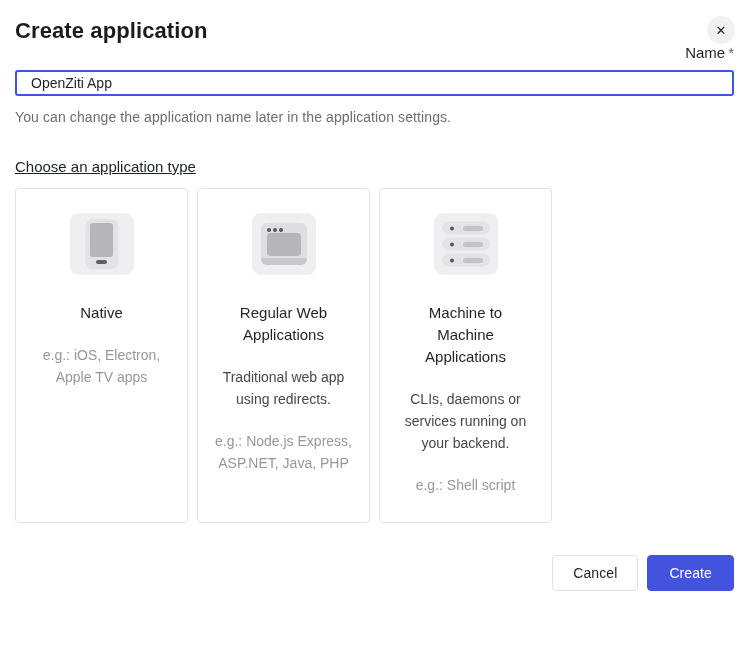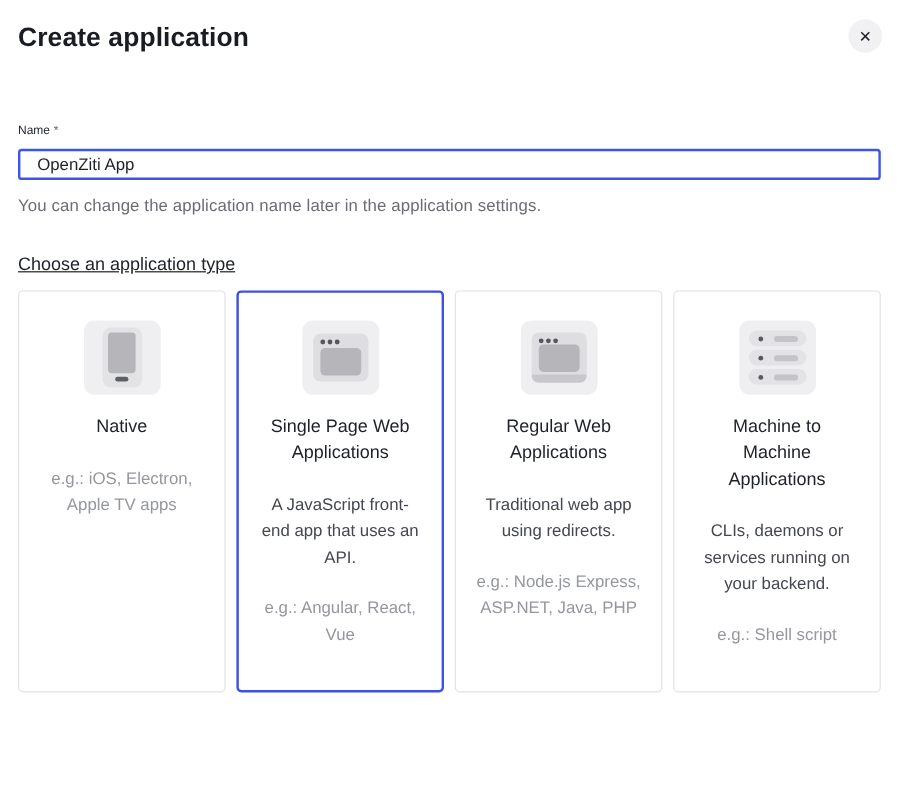--- a/index.html
+++ b/index.html
@@ -17,21 +17,21 @@
   .close-btn {
     width: 28px; height: 28px; border-radius: 50%;
     background: #f1f1f3; border: none; cursor: pointer;
     display: flex; align-items: center; justify-content: center;
     font-size: 13px; color: #1e212a; line-height: 1;
     margin-top: -2px; margin-right: -1px;
     font-family: inherit;
   }
 
   
-  .field-label { margin-top: 60px; font-size: 10px; font-weight: 500; color: #1e212a; }
+  .field-label { font-size: 15px; font-weight: 500; color: #1e212a; text-align: right; }
   .required-mark { color: #63656c; margin-left: 3px; font-weight: 400; }
   .name-input {
     margin-top: 9px; width: 100%; height: 26px;
     border: 2px solid #3d54e8; border-radius: 3px;
     padding: 0 14px; font-size: 14px; color: #1e212a;
     font-family: inherit; outline: none; background: #fff;
   }
   .field-helper { margin-top: 13px; font-size: 14px; color: #6b6d74; letter-spacing: .1px; }
 
   
@@ -80,21 +80,21 @@
   .server-stack { position: absolute; left: 50%; top: 50%; transform: translate(-50%,-50%);
     display: flex; flex-direction: column; gap: 3px; }
   .server-row { width: 48px; height: 13px; background: #e3e3e6; border-radius: 7px;
     position: relative; }
   .server-dot { position: absolute; left: 8px; top: 50%; transform: translateY(-50%);
     width: 4px; height: 4px; border-radius: 50%; background: #56595f; }
   .server-dash { position: absolute; right: 7px; top: 50%; transform: translateY(-50%);
     width: 20px; height: 5px; border-radius: 3px; background: #c3c3c8; }
 
   .card-title {
-    margin: 16px auto 0 auto; max-width: 118px;
+    margin: 27px auto 0 auto; max-width: 118px;
     font-size: 15px; font-weight: 500; color: #1e212a; line-height: 22px;
   }
   .card-desc {
     margin: 20px auto 0 auto; max-width: 134px;
     font-size: 14px; color: #44474f; line-height: 22px;
   }
   .card-examples {
     margin: 20px auto 0 auto; max-width: 138px;
     font-size: 14px; color: #95979e; line-height: 22px;
   }
@@ -143,35 +143,20 @@
       <div class="icon-tile">
         <div class="phone-body">
           <div class="phone-screen"></div>
           <div class="phone-home"></div>
         </div>
       </div>
       <div class="card-title">Native</div>
       <div class="card-examples">e.g.: iOS, Electron, Apple TV apps</div>
     </div>
 
-    <div class="type-card selected">
-      <div class="icon-tile">
-        <div class="browser-frame">
-          <div class="browser-dots">
-              <i></i>
-              <i></i>
-              <i></i>
-            </div>
-          <div class="browser-content"></div>
-        </div>
-      </div>
-      <div class="card-title">Single Page Web Applications</div>
-      <div class="card-desc">A JavaScript front-end app that uses an API.</div>
-      <div class="card-examples">e.g.: Angular, React, Vue</div>
-    </div>
 
     <div class="type-card">
       <div class="icon-tile">
         <div class="browser-frame with-footer">
           <div class="browser-dots">
               <i></i>
               <i></i>
               <i></i>
             </div>
           <div class="browser-content"></div>
@@ -200,14 +185,18 @@
             </div>
         </div>
       </div>
       <div class="card-title">Machine to Machine Applications</div>
       <div class="card-desc">CLIs, daemons or services running on your backend.</div>
       <div class="card-examples">e.g.: Shell script</div>
     </div>
 
   </div>
 
+  <div class="dialog-footer">
+    <button class="btn btn-cancel">Cancel</button>
+    <button class="btn btn-create">Create</button>
+  </div>
 
 </div>
 
 </body></html>

